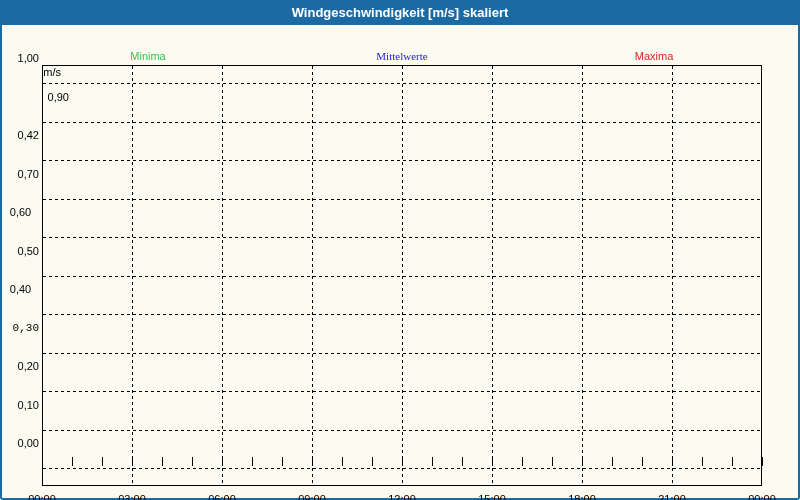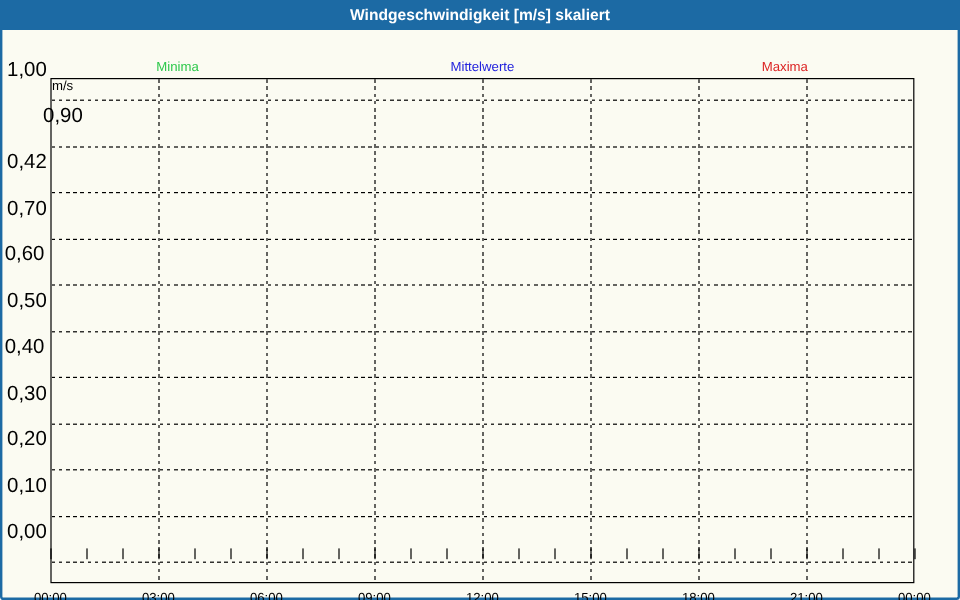--- a/index.html
+++ b/index.html
@@ -32,21 +32,21 @@
   .hgrid{
     position:absolute;left:0;right:0;height:1px;
     background:repeating-linear-gradient(to right,#000 0 3px,transparent 3px 6px);
   }
   .vgrid{
     position:absolute;top:0;bottom:0;width:1px;
     background:repeating-linear-gradient(to bottom,#000 0 3px,transparent 3px 6px);
   }
   .ytick-label{
     position:absolute;left:0;width:37px;height:14px;line-height:14px;
-    text-align:right;font-size:17px;
+    text-align:right;font-size:11px;
   }
   #y-unit{
     position:absolute;left:0;top:40px;width:37px;height:14px;line-height:14px;
     text-align:right;font-size:11px;padding-left:22px;
   }
   .xtick{
     position:absolute;width:1px;height:9px;top:457px;background:#000;
   }
   .xtime,.xdate{
     position:absolute;width:70px;text-align:center;
@@ -55,21 +55,21 @@
   .xtime{top:468px;}
 </style>
 </head>
 <body>
 
 <div id="window" style="color: rgb(0, 0, 0);">
   <div id="titlebar" style="background: rgb(28, 106, 164); color: rgb(255, 255, 255);">Windgeschwindigkeit [m/s] skaliert</div>
 
   <div id="panel" style="background: rgb(251, 251, 242); border-color: rgb(28, 106, 164);">
     <span class="legend-item" id="legend-min" style="left: 146px; color: rgb(45, 200, 75);">Minima</span>
-    <span class="legend-item" id="legend-mid" style="left: 400px; color: rgb(34, 34, 221);">Mittelwerte</span>
+    <span class="legend-item" id="legend-mid" style="left: 400px; color: rgb(34, 34, 221); font-family: Liberation Serif, serif;">Mittelwerte</span>
     <span class="legend-item" id="legend-max" style="left: 652px; color: rgb(220, 35, 35);">Maxima</span>
 
     <div id="y-unit">m/s</div>
 
     <div id="plot">
         <div class="hgrid" style="top: 17px;"></div>
         <div class="hgrid" style="top: 55.5px;"></div>
         <div class="hgrid" style="top: 94px;"></div>
         <div class="hgrid" style="top: 132.5px;"></div>
         <div class="hgrid" style="top: 171px;"></div>
@@ -88,21 +88,21 @@
         <div class="vgrid" style="left: 629px;"></div>
       </div>
     <div id="y-labels">
         <div class="ytick-label" style="top: 26px;">1,00</div>
         <div class="ytick-label" style="top: 64.5px; padding-left: 30px;">0,90</div>
         <div class="ytick-label" style="top: 103px;">0,42</div>
         <div class="ytick-label" style="top: 141.5px;">0,70</div>
         <div class="ytick-label" style="top: 180px; text-align: center;">0,60</div>
         <div class="ytick-label" style="top: 218.5px;">0,50</div>
         <div class="ytick-label" style="top: 257px; text-align: center;">0,40</div>
-        <div class="ytick-label" style="top: 295.5px;">0,30</div>
+        <div class="ytick-label" style="top: 295.5px; font-family: Liberation Mono, monospace;">0,30</div>
         <div class="ytick-label" style="top: 334px;">0,20</div>
         <div class="ytick-label" style="top: 372.5px;">0,10</div>
         <div class="ytick-label" style="top: 411px;">0,00</div>
       </div>
     <div id="x-axis">
         <div class="xtime" style="left: 5px;">00:00</div>
         <div class="xtime" style="left: 95px;">03:00</div>
         <div class="xtime" style="left: 185px;">06:00</div>
         <div class="xtime" style="left: 275px;">09:00</div>
         <div class="xtime" style="left: 365px;">12:00</div>

